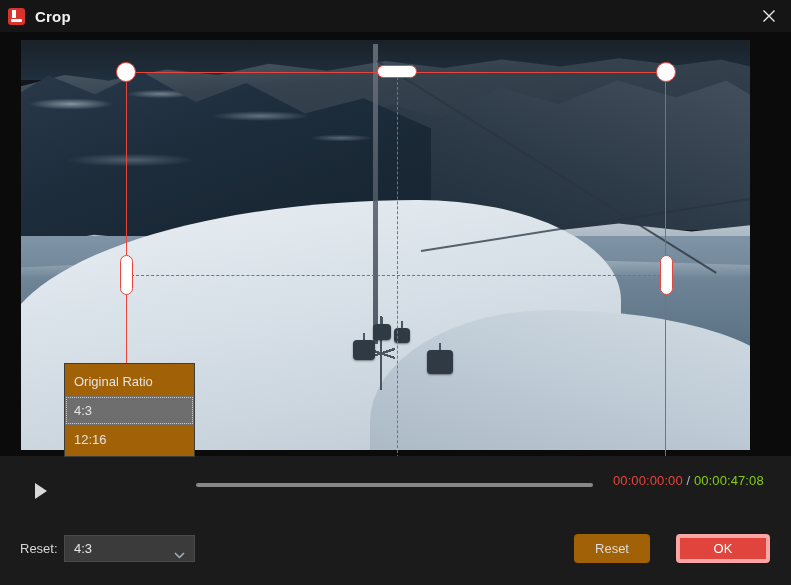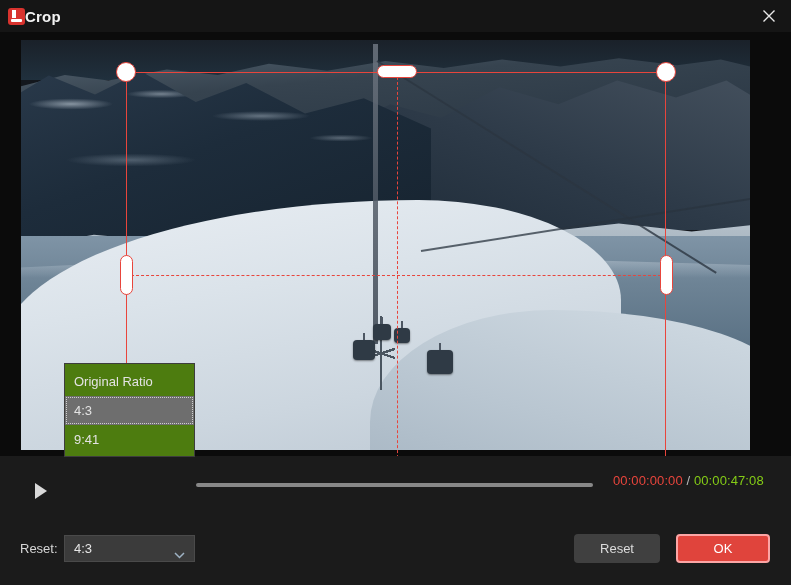--- a/index.html
+++ b/index.html
@@ -40,20 +40,21 @@
   }
   .app-icon::after {
     content: "";
     position: absolute;
     left: 3px; top: 11.5px;
     width: 11px; height: 3px;
     background: #fff;
     border-radius: 1px;
   }
   .title-text {
+    margin-left: 10px;
     color: #f2f2f2;
     font-size: 15px;
     font-weight: bold;
     letter-spacing: .2px;
   }
   .close-btn {
     position: absolute;
     right: 0; top: 0;
     width: 44px; height: 32px;
     display: flex; align-items: center; justify-content: center;
@@ -277,37 +278,37 @@
     position: absolute;
     top: 534px;
     height: 29px;
     border-radius: 4px;
     display: flex; align-items: center; justify-content: center;
     font-size: 13px;
     cursor: pointer;
     user-select: none;
   }
   .btn-reset {
-    left: 574px; width: 86px;
-    background: #404040;
+    left: 574px; width: 76px;
+    background: #a16207;
     color: #dcdcdc;
   }
   .btn-ok {
     left: 676px; width: 94px;
     background: #e0443c;
     color: #ffffff;
-    border: 2px solid #fca5a5;
+    border: 4px solid #fca5a5;
   }
 
   
   .dropdown {
     position: absolute;
     left: 64px; top: 363px;
     width: 131px;
-    background: #4d7c0f;
+    background: #a16207;
     border: 1px solid #3d3d3d;
     z-index: 50;
     padding: 3px 0 2px 0;
   }
   .dd-item {
     height: 29px;
     display: flex; align-items: center;
     padding-left: 9px;
     font-size: 13px;
     color: #e3e3e3;
@@ -391,16 +392,16 @@
         <path d="M1 1 L5.5 5.5 L10 1" stroke="#9fb3c4" stroke-width="1.5" fill="none"></path>
       </svg>
     </span>
   </div>
   <div class="btn btn-reset">Reset</div>
   <div class="btn btn-ok">OK</div>
 
   <div class="dropdown">
     <div class="dd-item">Original Ratio</div>
     <div class="dd-item selected">4:3</div>
-    <div class="dd-item">9:41</div>
+    <div class="dd-item">12:16</div>
   </div>
 
 </div>
 
 </body></html>

